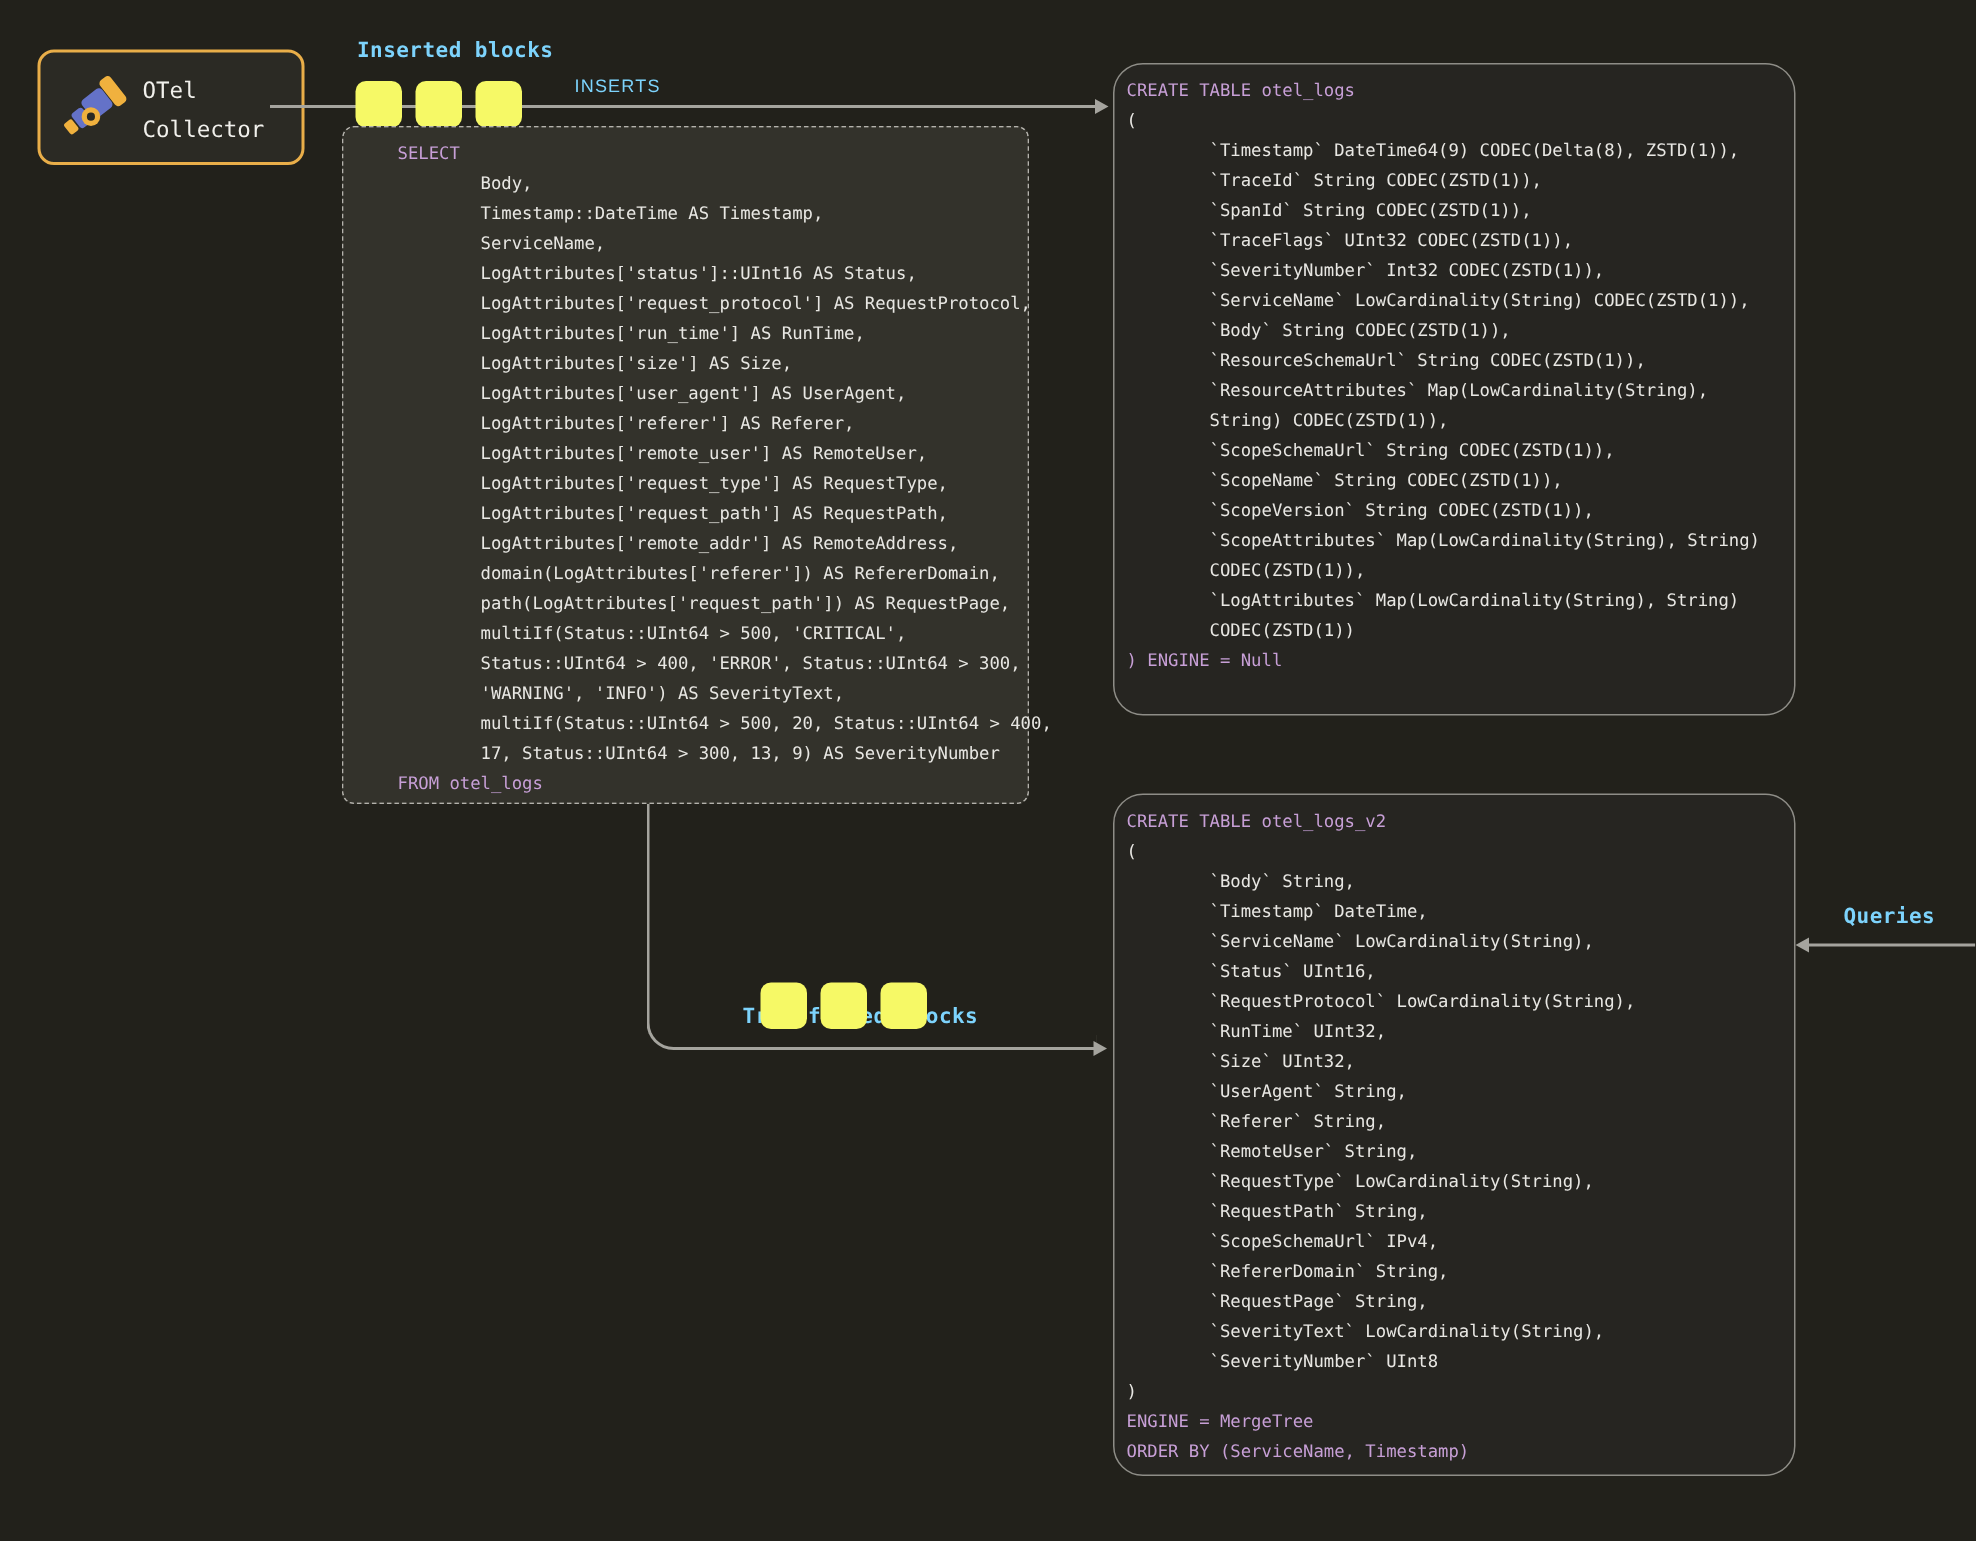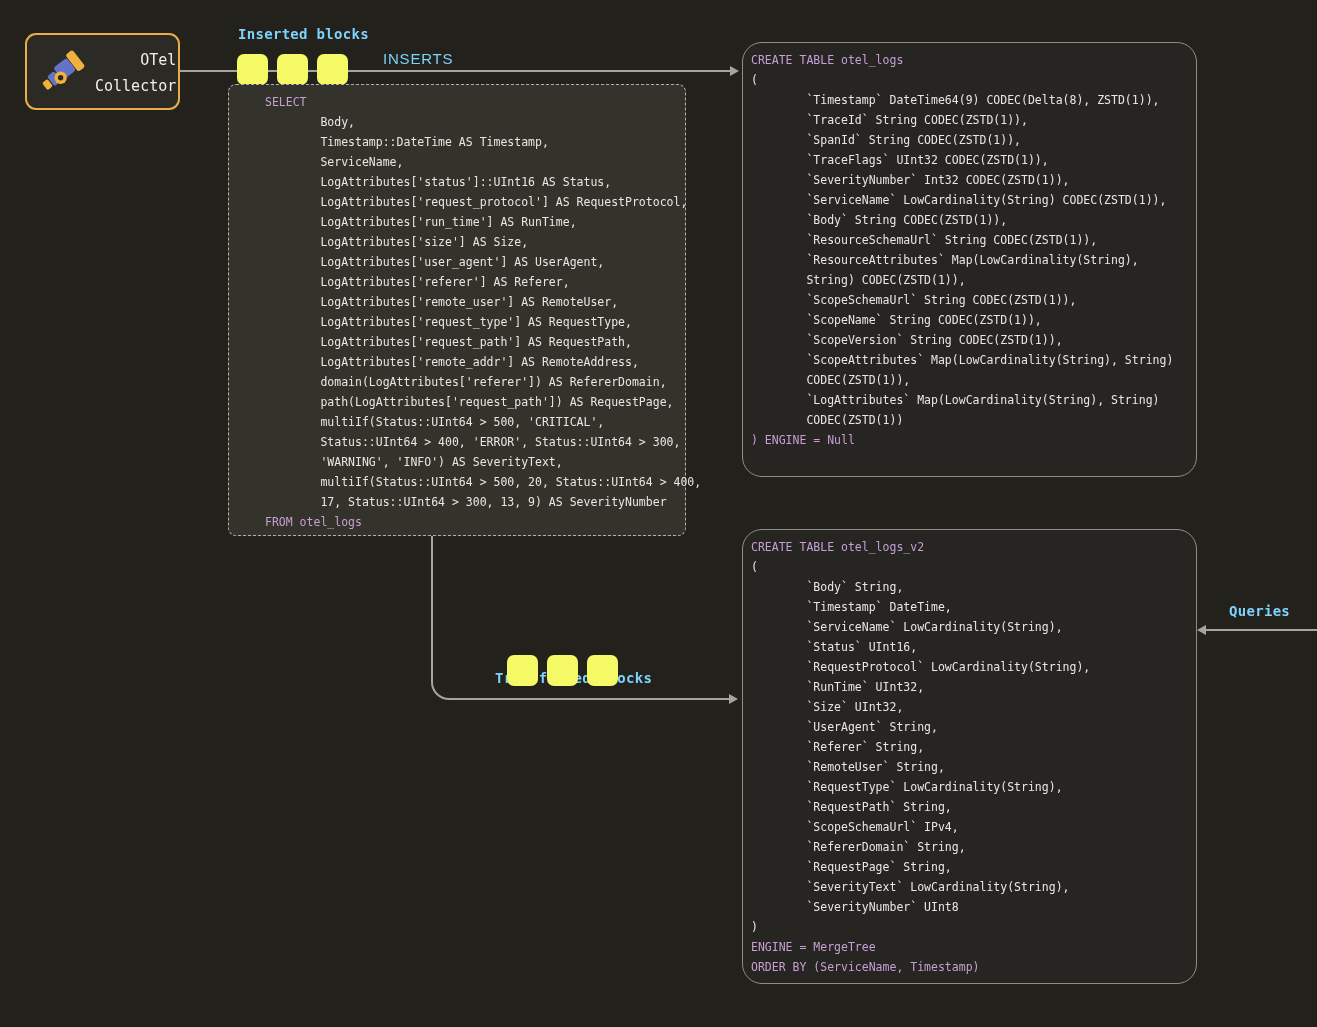--- a/index.html
+++ b/index.html
@@ -3,23 +3,23 @@
 <meta charset="utf-8">
 <style>
   html,body { margin:0; padding:0; background:#22211b; }
   .canvas {
     position:relative; width:1317px; height:1027px;
     background:#22211b; overflow:hidden;
     font-family:"DejaVu Sans Mono", monospace;
   }
   
   .otel-box {
-    position:absolute; left:25px; top:33px; width:155px; height:77px;
+    position:absolute; left:25px; top:33px; width:178px; height:77px;
     background:#2b2a24; border:2px solid #e9ae49; border-radius:11px;
-    box-sizing:border-box; display:flex; align-items:center;text-align:right;
+    box-sizing:border-box; display:flex; align-items:center;
   }
   .otel-icon { position:absolute; left:10px; top:9px; }
   .otel-text {
     position:absolute; left:68px; top:12px;
     font-size:15px; line-height:26px; color:#f1f0ec; font-weight:500;
     white-space:pre;
   }
   
   .hline { position:absolute; height:2px; background:#a5a49e; }
   .inserts-line { left:180px; top:70px; width:551px; }
@@ -32,21 +32,21 @@
   .arrowhead { position:absolute; width:0; height:0;
     border-top:5px solid transparent; border-bottom:5px solid transparent; }
   .arrowhead.right { border-left:9px solid #a5a49e; }
   .arrowhead.left  { border-right:9px solid #a5a49e; }
   .inserts-head   { left:730px; top:66px; }
   .transform-head { left:729px; top:694px; }
   .queries-head   { left:1197px; top:625px; }
   
   .label { position:absolute; color:#7dd3fc; white-space:pre; }
   .mono-label { font-size:14px; font-weight:bold; letter-spacing:0.3px; }
-  .sans-label { font-family:"Liberation Sans", sans-serif; font-size:15px; letter-spacing:0.8px; }
+  .sans-label { font-family:"Liberation Sans", sans-serif; font-size:12px; letter-spacing:0.8px; }
   .inserted-label    { left:238px; top:26px; }
   .inserts-label     { left:383px; top:50px; }
   .transformed-label { left:495px; top:626px;margin-top:44px; }
   .queries-label     { left:1229px; top:603px; }
   
   .blocks-row { position:absolute; display:flex; gap:9px; }
   .inserted-blocks    { left:237px; top:54px; }
   .transformed-blocks { left:507px; top:655px; }
   .block { width:31px; height:31px; background:#f6f966; border-radius:7px; }
   

